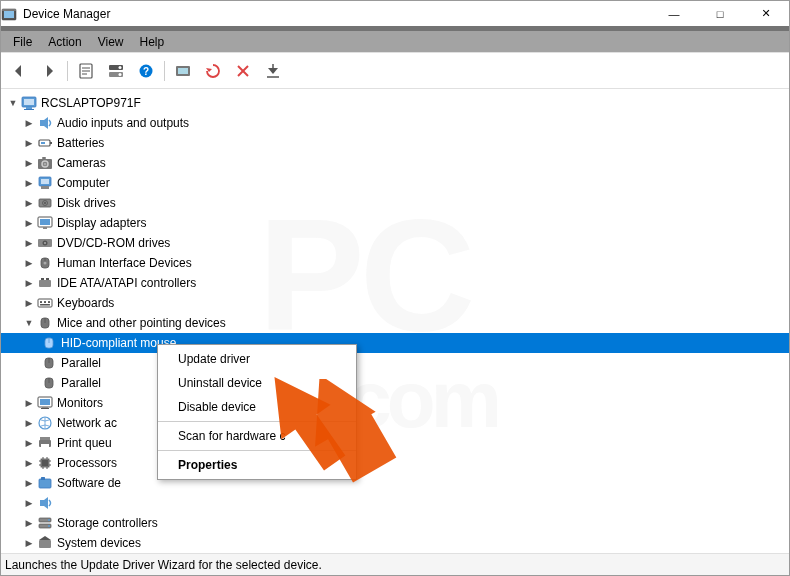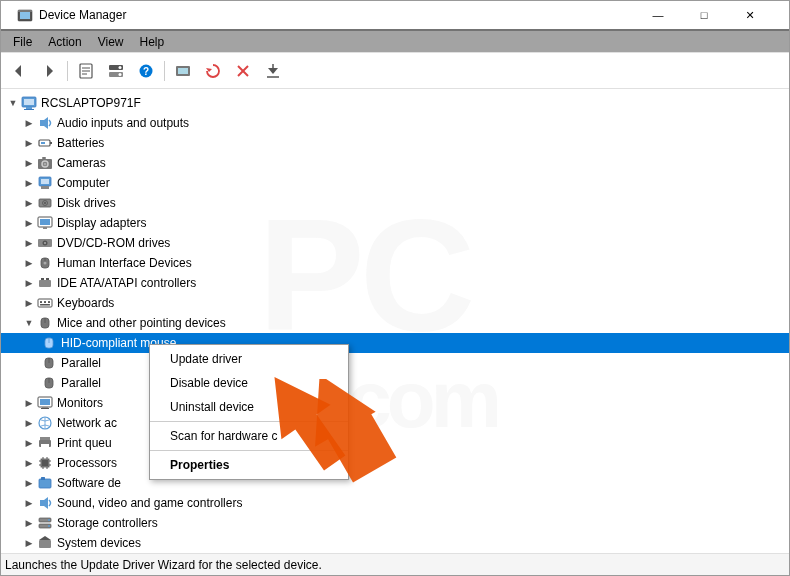--- a/index.html
+++ b/index.html
@@ -20,22 +20,22 @@
       display: flex;
       flex-direction: column;
     }
 
     
     .title-bar {
       background: #fff;
       height: 30px;
       display: flex;
       align-items: center;
-      padding: 0 16px;
-      border-bottom: 2px solid #737373;
+      padding: 0 0;
+      border-bottom: 5px solid #737373;
       flex-shrink: 0;
       justify-content: space-between;
     }
     .title-bar-icon {
       width: 16px;
       height: 16px;
       margin-right: 6px;
     }
     .title-bar-text {
       flex: 1;
@@ -161,21 +161,21 @@
     }
 
     .item-text {
       font-size: 12px;
       color: #000;
     }
 
     
     .context-menu {
       position: absolute;
-      left: 148px;
+      left: 156px;
       top: 255px;
       background: #fff;
       border: 1px solid #999;
       box-shadow: 2px 2px 6px rgba(0,0,0,0.3);
       z-index: 100;
       min-width: 200px;
       padding: 2px 0;
     }
     .ctx-item {
       padding: 5px 20px;
@@ -584,21 +584,20 @@
       </div>
 
       <div class="tree-item indent-1">
         <span class="expand-btn">▶</span>
         <span class="item-icon">
           <svg width="16" height="16" viewBox="0 0 16 16">
             <polygon points="3,5 7,5 11,2 11,14 7,11 3,11" fill="#5b9bd5"></polygon>
             <path d="M12,5 Q15,8 12,11" fill="none" stroke="#5b9bd5" stroke-width="1.5"></path>
           </svg>
         </span>
-        <span class="item-text">Sound, video and game controllers</span>
       </div>
 
       <div class="tree-item indent-1">
         <span class="expand-btn">▶</span>
         <span class="item-icon">
           <svg width="16" height="16" viewBox="0 0 16 16">
             <rect x="2" y="3" width="12" height="4" rx="1" fill="#888" stroke="#555" stroke-width="0.7"></rect>
             <rect x="2" y="9" width="12" height="4" rx="1" fill="#888" stroke="#555" stroke-width="0.7"></rect>
             <circle cx="12" cy="5" r="1" fill="#5b9bd5"></circle>
             <circle cx="12" cy="11" r="1" fill="#5b9bd5"></circle>
@@ -615,22 +614,22 @@
             <polygon points="2,5 8,1 14,5" fill="#555"></polygon>
           </svg>
         </span>
         <span class="item-text">System devices</span>
       </div>
 
     </div>
 
     <div class="context-menu">
       <div class="ctx-item">Update driver</div>
+      <div class="ctx-item">Uninstall device</div>
       <div class="ctx-item">Disable device</div>
-      <div class="ctx-item">Uninstall device</div>
       <div class="ctx-separator"></div>
       <div class="ctx-item">Scan for hardware c</div>
       <div class="ctx-separator"></div>
       <div class="ctx-item bold">Properties</div>
     </div>
 
     <div class="arrow-annotation">
       <svg width="150" height="130" viewBox="0 0 150 130">
 
         <defs>

